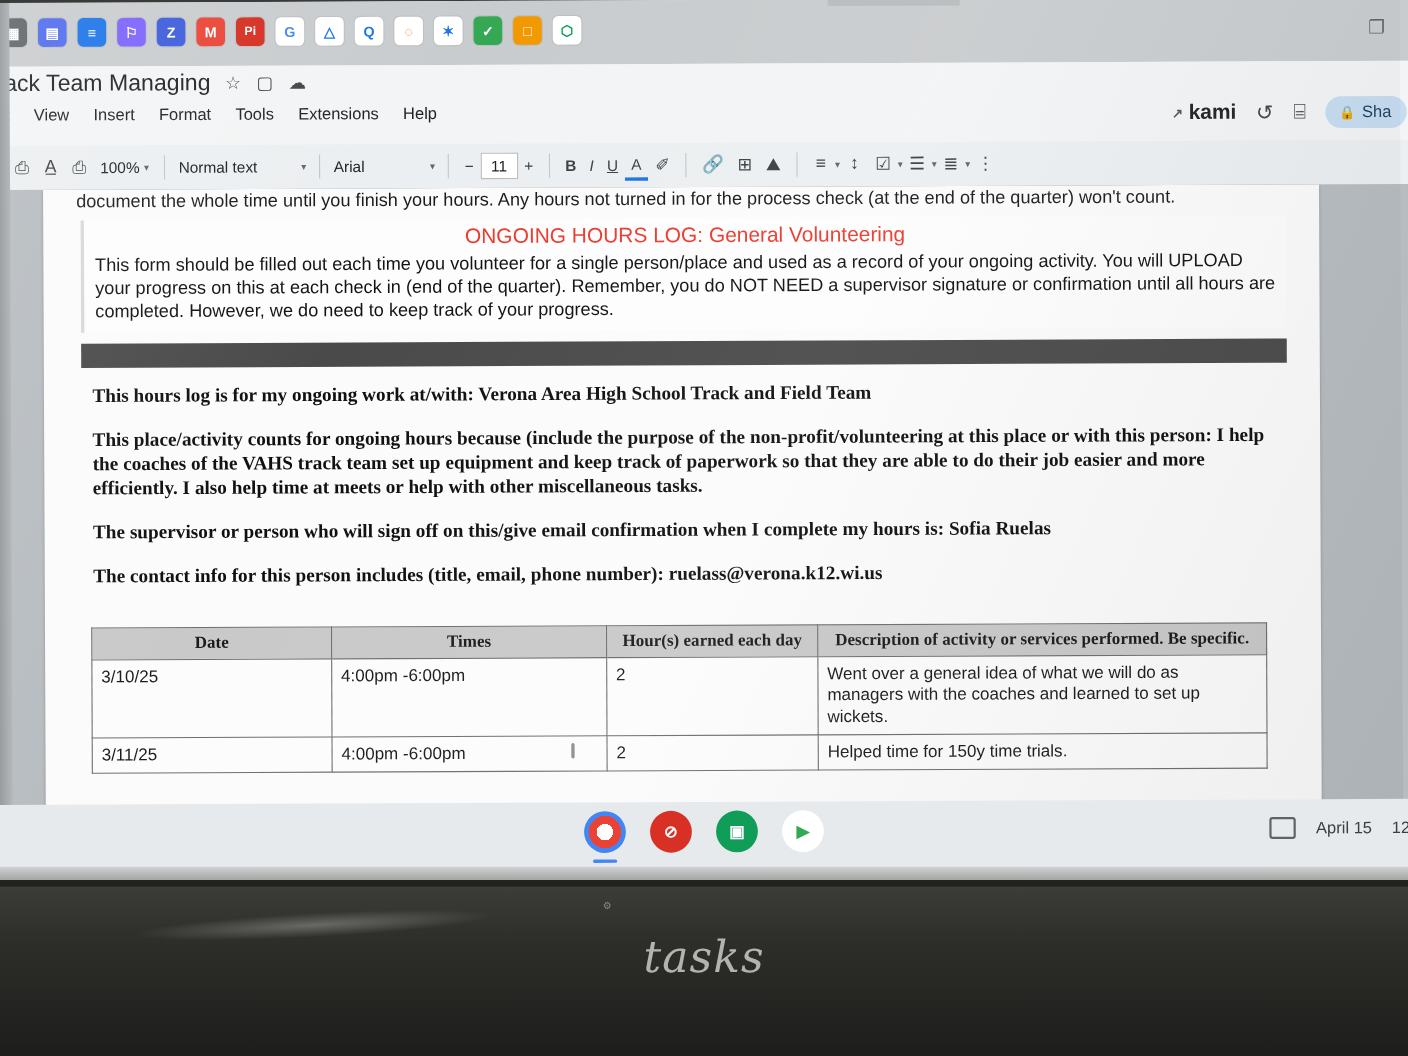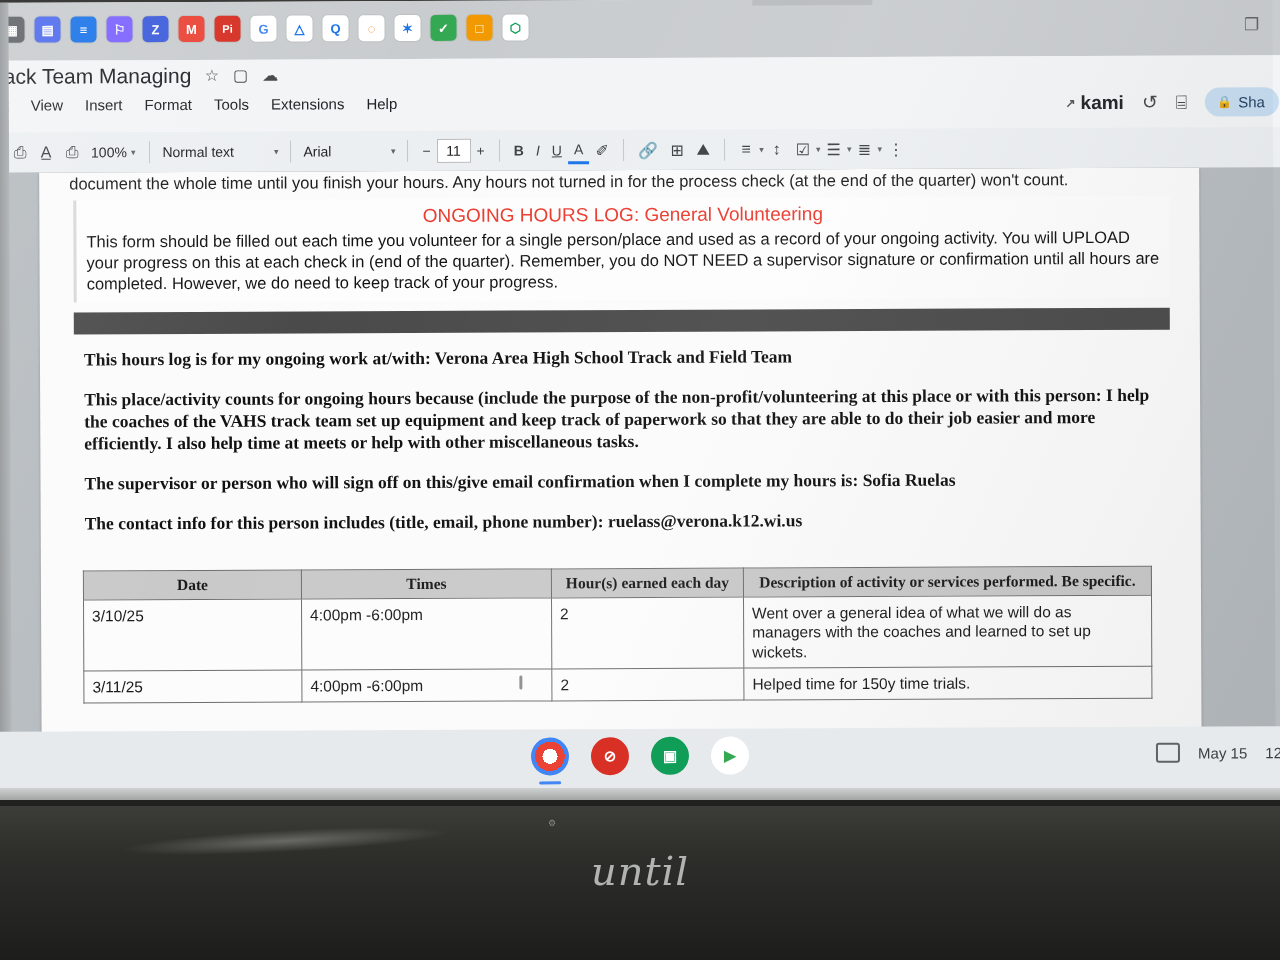--- a/index.html
+++ b/index.html
@@ -455,25 +455,25 @@
     <div class="shelf">
       <div class="shelf-apps">
         <div class="shelf-app" style="background:radial-gradient(circle at 50% 50%, #fff 0 28%, #ea4335 28% 55%, #4285f4 55% 100%)"></div>
         <div class="shelf-app" style="background:#d93025">⊘</div>
         <div class="shelf-app" style="background:#0f9d58">▣</div>
         <div class="shelf-app" style="background:#ffffff;color:#34a853">▶</div>
       </div>
       <div class="shelf-underline"></div>
       <div class="shelf-right">
         <span class="sq"></span>
-        <span>May 15</span>
+        <span>April 15</span>
         <span>12</span>
       </div>
     </div>
 
     <div class="bezel-bottom"></div>
     <div class="hinge"></div>
     <div class="lid"></div>
     <div class="smudge"></div>
     <div class="tinylabel">⚙</div>
-    <div class="acer">until</div>
+    <div class="acer">tasks</div>
   </div>
 </div>
 
 </body></html>

